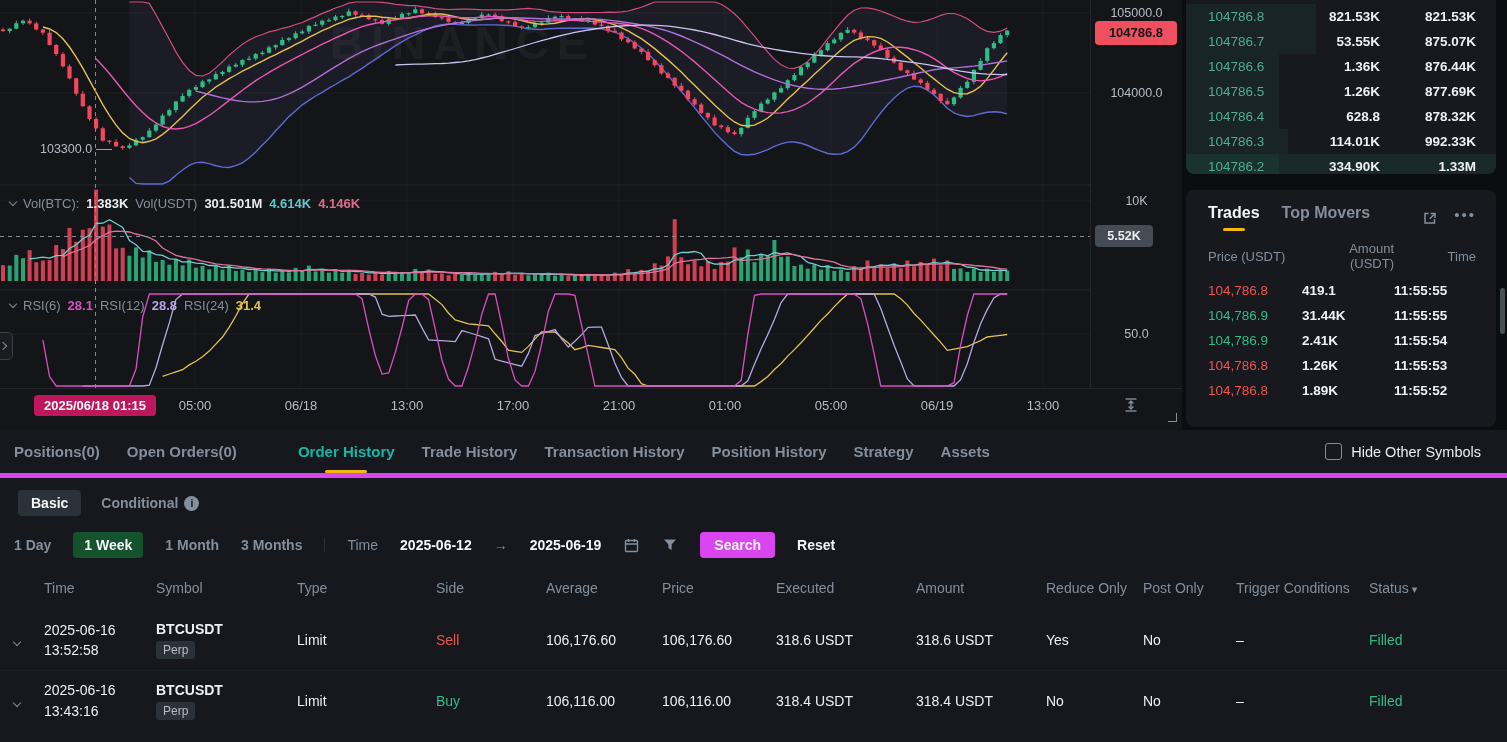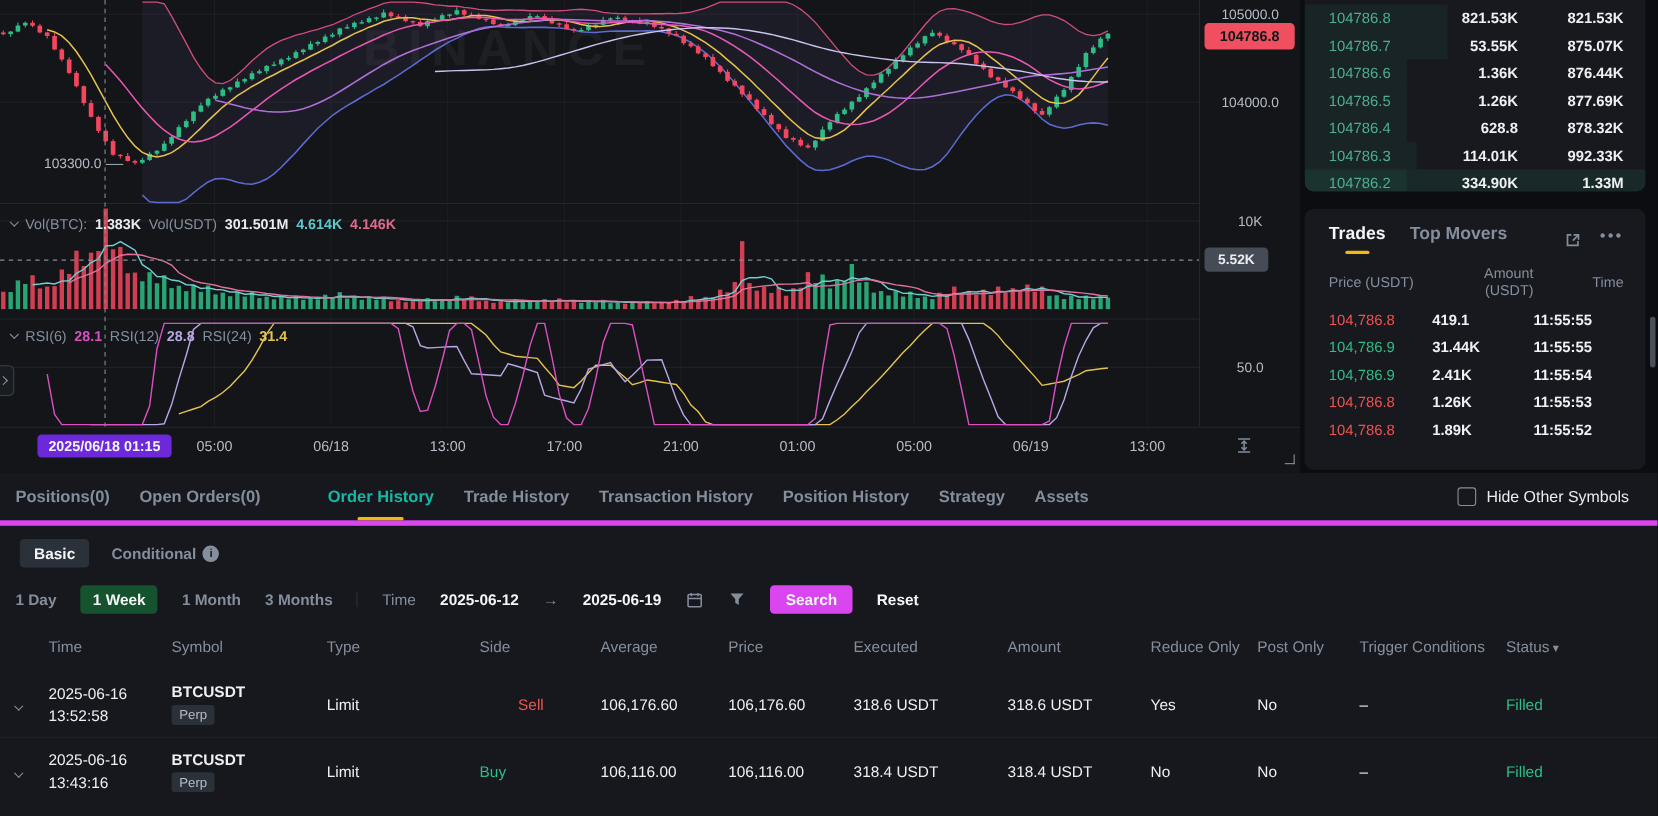--- a/index.html
+++ b/index.html
@@ -27,21 +27,21 @@
     color:#848e9c; white-space:nowrap; }
   .legend b { color:#eaecef; font-weight:600; }
   .chev { display:inline-block; width:6px; height:6px; border-right:1.6px solid #848e9c;
     border-bottom:1.6px solid #848e9c; transform:rotate(45deg); margin-top:-3px; cursor:pointer; }
   .val-teal { color:#5bc9c9; font-weight:600; } .val-pink { color:#e06a8d; font-weight:600; }
   .val-magenta { color:#d94fc0; font-weight:600; } .val-purple { color:#b8a5e3; font-weight:600; }
   .val-yellow { color:#e3c24f; font-weight:600; }
   .time-strip { position:absolute; left:0; top:388px; width:1182px; height:42px;
     border-top:1px solid #23262c; }
   .time-tick { position:absolute; top:9px; transform:translateX(-50%); font-size:13px; color:#b7bdc6; }
-  .time-badge { position:absolute; left:34px; top:6px; padding:3px 10px; background:#6d28d9;
+  .time-badge { position:absolute; left:34px; top:6px; padding:3px 10px; background:#be185d;
     border-radius:4px; font-size:13px; font-weight:600; color:#f4f5f7; }
   .fit-icon { position:absolute; left:1122px; top:7px; color:#848e9c; cursor:pointer; }
   .corner-mark { position:absolute; left:1168px; top:24px; width:9px; height:9px;
     border-right:1.5px solid #848e9c; border-bottom:1.5px solid #848e9c; }
   .expand-tab { position:absolute; left:-5px; top:332px; width:18px; height:28px; background:#191c21;
     border:1px solid #3a4046; border-radius:5px; display:flex; align-items:center; justify-content:center;
     cursor:pointer; }
   .expand-tab .chev { transform:rotate(-45deg); margin:0 0 0 -2px; }
 
   
@@ -110,21 +110,21 @@
   .orow { display:grid; align-items:center; padding-left:14px;
     grid-template-columns:30px 112px 141px 139px 110px 116px 114px 140px 130px 97px 93px 133px 1fr; }
   .ohead { height:44px; color:#848e9c; font-size:14px; }
   .ohead > div { padding-right:10px; line-height:1.35; }
   .odata { height:60px; font-size:14px; color:#eef0f3; }
   .odata + .odata { border-top:1px solid #1e2228; }
   .cell-time { line-height:1.45; }
   .sym b { font-weight:700; display:block; margin-bottom:4px; }
   .perp-tag { display:inline-block; background:#2b3139; color:#b7bdc6; font-size:12px;
     padding:2px 7px; border-radius:3px; }
-  .side-cell.sell { color:#ef5350;margin-left:35px; } .side-cell.buy { color:#2ebd85; }
+  .side-cell.sell { color:#ef5350; } .side-cell.buy { color:#2ebd85; }
   .status-filled { color:#2ebd85; }
   .row-chev { cursor:pointer; }
   .status-head { cursor:pointer; }
   .caret { font-size:11px; color:#848e9c; margin-left:3px; }
 </style>
 </head>
 <body>
 
 <div class="page">
 

